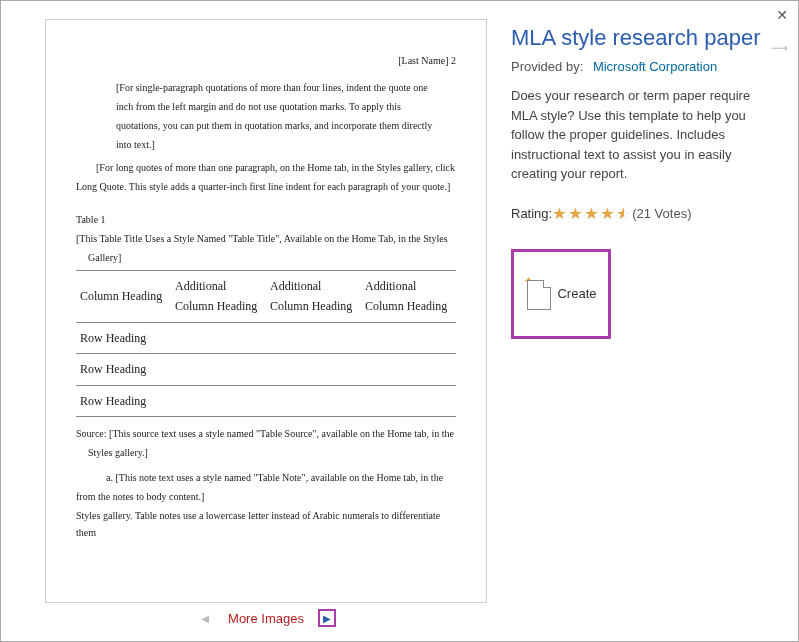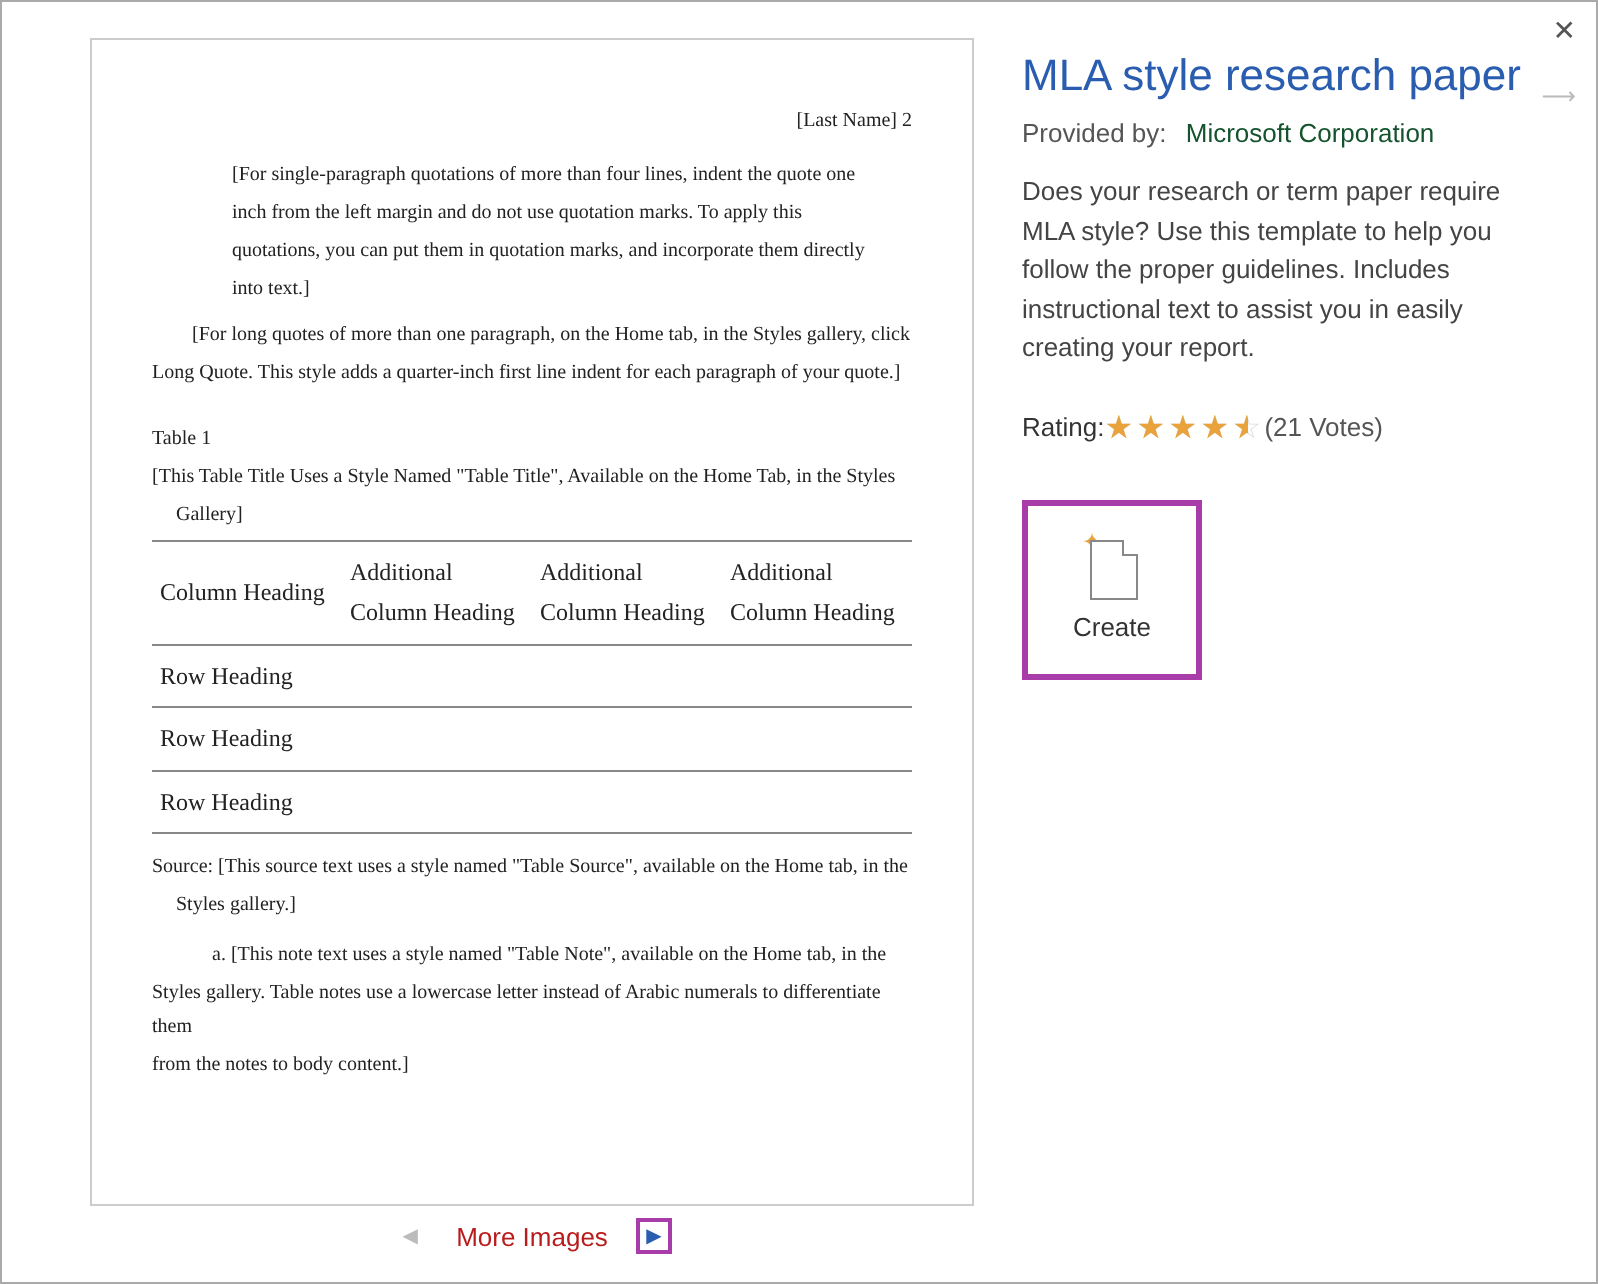--- a/index.html
+++ b/index.html
@@ -20,29 +20,29 @@
   .tbl thead th { border-top: 1px solid #888; border-bottom: 1px solid #888; }
   .tbl .col1 { width: 25%; }
   .srcnote { margin-top: 8px; }
   .nav { display: flex; align-items: center; justify-content: center; padding: 6px 0 4px 0; gap: 8px; }
   .nav-btn { width: 18px; height: 18px; display: inline-flex; align-items: center; justify-content: center; font-size: 10px; color: #2a5db0; border: 1px solid transparent; cursor: pointer; }
   .nav-btn.boxed { border: 2px solid #a83ca8; }
   .nav-btn.dis { color: #bbb; cursor: default; }
   .nav-label { font-size: 13px; color: #b91c1c; margin: 0 6px; }
   .title { color: #2a5db0; font-size: 22px; font-weight: 400; margin-bottom: 8px; }
   .provided { font-size: 13px; color: #555; margin-bottom: 12px; }
-  .provided a { color: #14532d; text-decoration: none; margin-left: 6px; }
+  .provided a { color: #0369a1; text-decoration: none; margin-left: 6px; }
   .desc { font-size: 13px; color: #444; line-height: 1.5; margin-bottom: 20px; }
   .rating-row { display: flex; align-items: center; gap: 0; margin-bottom: 26px; font-size: 13px; }
   .stars { color: #e8a33d; font-size: 16px; letter-spacing: 2px; display: flex; }
   .star { position: relative; display: inline-block; width: 16px; }
   .star .bg { color: #ddd; }
   .star .fg { position: absolute; left: 0; top: 0; overflow: hidden; color: #e8a33d; }
   .votes { color: #555; }
-  .create-box { width: 90px; height: 90px; border: 3px solid #a83ca8; display: flex; flex-direction: column; align-items: center; justify-content: center; gap: 6px; cursor: pointer; }
+  .create-box { width: 100px; height: 90px; border: 3px solid #a83ca8; display: flex; align-items: center; justify-content: center; gap: 6px; cursor: pointer; }
   .create-box .doc-icon { width: 26px; height: 32px; position: relative; }
   .doc-page { width: 24px; height: 30px; border: 1px solid #888; background: #fff; position: absolute; bottom: 0; left: 2px; }
   .doc-fold { position: absolute; top: -1px; right: -1px; width: 8px; height: 8px; background: #fff; border-left: 1px solid #888; border-bottom: 1px solid #888; }
   .spark { position: absolute; top: -4px; left: -2px; color: #e8a33d; font-size: 12px; }
   .create-label { font-size: 13px; color: #333; }
 </style>
 </head>
 <body>
 
 <div class="dialog">
@@ -87,22 +87,22 @@
                 <td>Row Heading</td>
                 <td></td>
                 <td></td>
                 <td></td>
               </tr>
           </tbody>
         </table>
         <p class="srcnote">Source: [This source text uses a style named "Table Source", available on the Home tab, in the</p>
         <p style="margin-left:12px">Styles gallery.]</p>
         <p class="srcnote" style="margin-left:30px">a. [This note text uses a style named "Table Note", available on the Home tab, in the</p>
+        <p>from the notes to body content.]</p>
         <p>Styles gallery. Table notes use a lowercase letter instead of Arabic numerals to differentiate them</p>
-        <p>from the notes to body content.]</p>
       </div>
       <div class="nav">
         <span class="nav-btn dis">◀</span>
         <span class="nav-label">More Images</span>
         <span class="nav-btn boxed">▶</span>
       </div>
     </div>
     <div class="right">
       <div class="title">MLA style research paper</div>
       <div class="provided">

